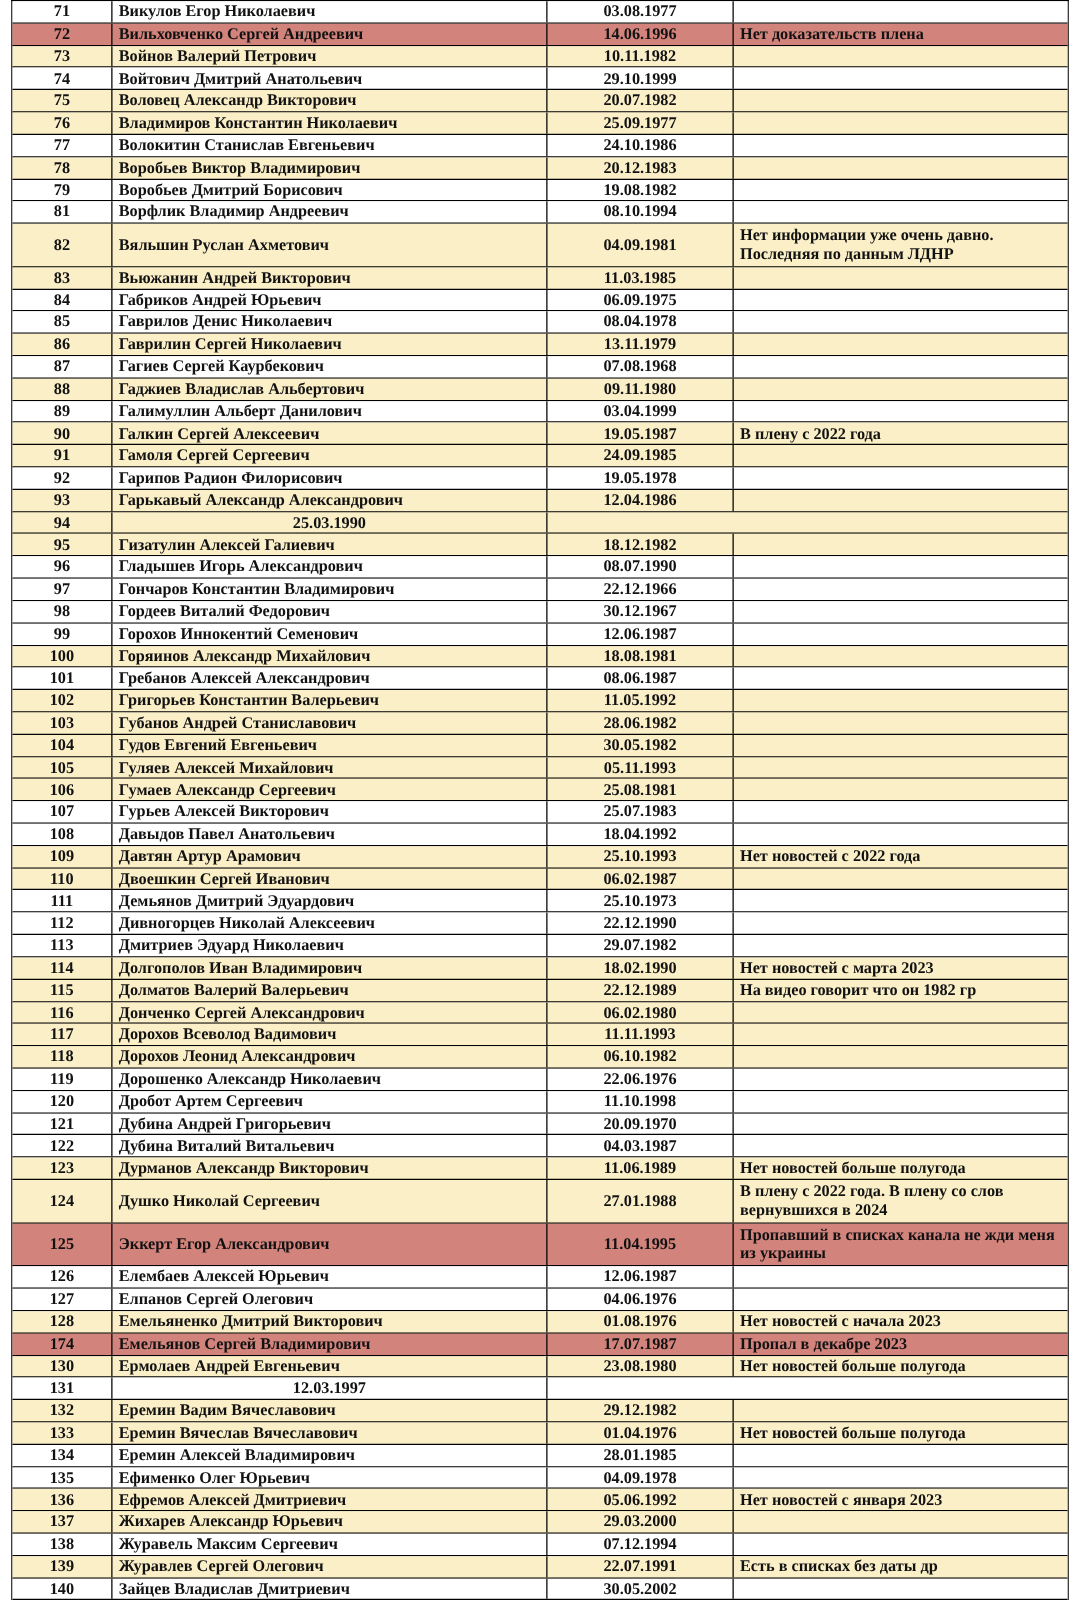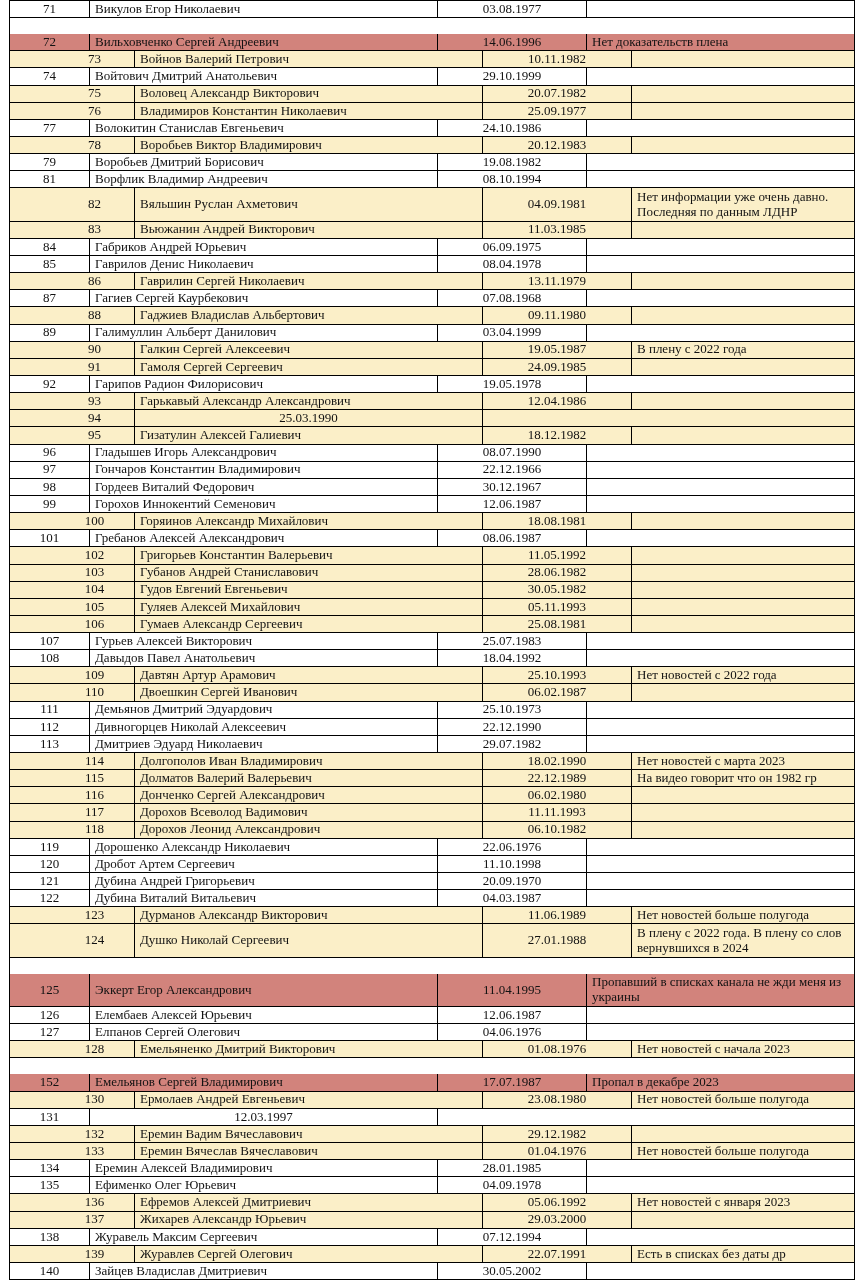--- a/index.html
+++ b/index.html
@@ -2,26 +2,26 @@
 <html style="--yellow: #fbefc8; --red: #d2837c; --border: #000000; --text: #121212;"><head>
 <meta charset="utf-8">
 <style>
   html,body{margin:0;padding:0;background:#ffffff;}
   body{width:864px;height:1280px;overflow:hidden;
        font-family:"Liberation Serif","DejaVu Serif",serif;color:var(--text,#121212);}
   .page{position:relative;width:864px;height:1280px;background:#fff;}
   .table{position:absolute;left:9px;top:0;width:846px;height:1280px;
          display:flex;flex-direction:column;box-sizing:border-box;
          border-left:1px solid var(--border,#000);border-right:1px solid var(--border,#000);
-         border-top:1px solid var(--border,#000);}
+         border-top:1px solid var(--border,#000);font-weight:bold;}
   .row{display:grid;grid-template-columns:80px 348px 149px 1fr;
        flex:1 1 0;min-height:0;box-sizing:border-box;
        border-bottom:1px solid var(--border,#000);background:#fff;}
-  .row.y{background:var(--yellow,#fbefc8);padding-left:45px;}
-  .row.r{background:var(--red,#d2837c);margin-top:16px;}
+  .row.y{background:var(--yellow,#fbefc8);}
+  .row.r{background:var(--red,#d2837c);}
   .row.h2{flex-grow:2;}
   .cell{box-sizing:border-box;border-right:1px solid var(--border,#000);
         display:flex;align-items:center;overflow:hidden;
         font-size:13px;line-height:1.12;white-space:normal;}
   .cell:last-child{border-right:none;}
   .cell.num{justify-content:center;padding:0 2px;}
   .cell.name{padding:0 4px 0 5px;}
   .cell.date{justify-content:center;padding:0 2px;}
   .cell.note{padding:1px 4px 1px 5px;}
 </style>
@@ -365,21 +365,21 @@
     <div class="cell date">04.06.1976</div>
     <div class="cell note"></div>
   </div>
       <div class="row y">
     <div class="cell num">128</div>
     <div class="cell name">Емельяненко Дмитрий Викторович</div>
     <div class="cell date">01.08.1976</div>
     <div class="cell note">Нет новостей с начала 2023</div>
   </div>
       <div class="row r">
-    <div class="cell num">152</div>
+    <div class="cell num">174</div>
     <div class="cell name">Емельянов Сергей Владимирович</div>
     <div class="cell date">17.07.1987</div>
     <div class="cell note">Пропал в декабре 2023</div>
   </div>
       <div class="row y">
     <div class="cell num">130</div>
     <div class="cell name">Ермолаев Андрей Евгеньевич</div>
     <div class="cell date">23.08.1980</div>
     <div class="cell note">Нет новостей больше полугода</div>
   </div>

